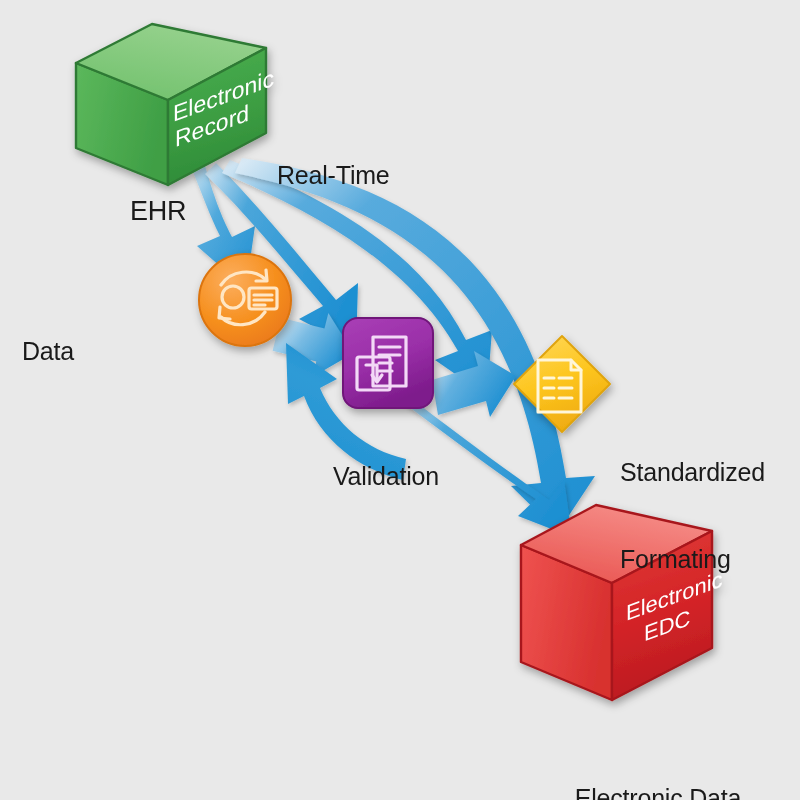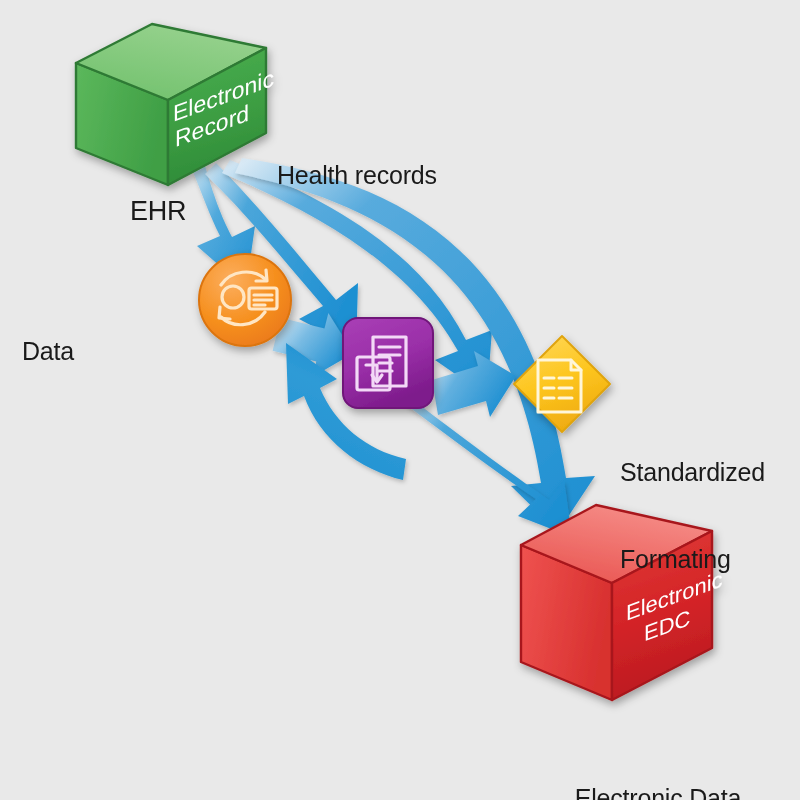--- a/index.html
+++ b/index.html
@@ -237,27 +237,28 @@
         <path d="M 538,360 h 33 l 10,10 v 42 h -43 z"></path>
         <path d="M 571,360 v 10 h 10"></path>
         <path d="M 544,378 h 10 M 559,378 h 13 M 544,388 h 10 M 559,388 h 13 M 544,398 h 10 M 559,398 h 13"></path>
       </g>
     </g>
   </svg>
 
   <div class="lbl" id="lbl-ehr">EHR</div>
 
   <div class="lbl" id="lbl-realtime">
-    <div>Health records</div>
+    <div>Real-Time</div>
   </div>
 
   <div class="lbl" id="lbl-datasync">
     <div>Data</div>
   </div>
 
+  <div class="lbl" id="lbl-validation">Validation</div>
 
   <div class="lbl" id="lbl-stdfmt">
     <div>Standardized</div>
     <div>Formating</div>
   </div>
 
   <div class="lbl" id="lbl-edc">
     <div>Electronic Data</div>
     
   </div>

